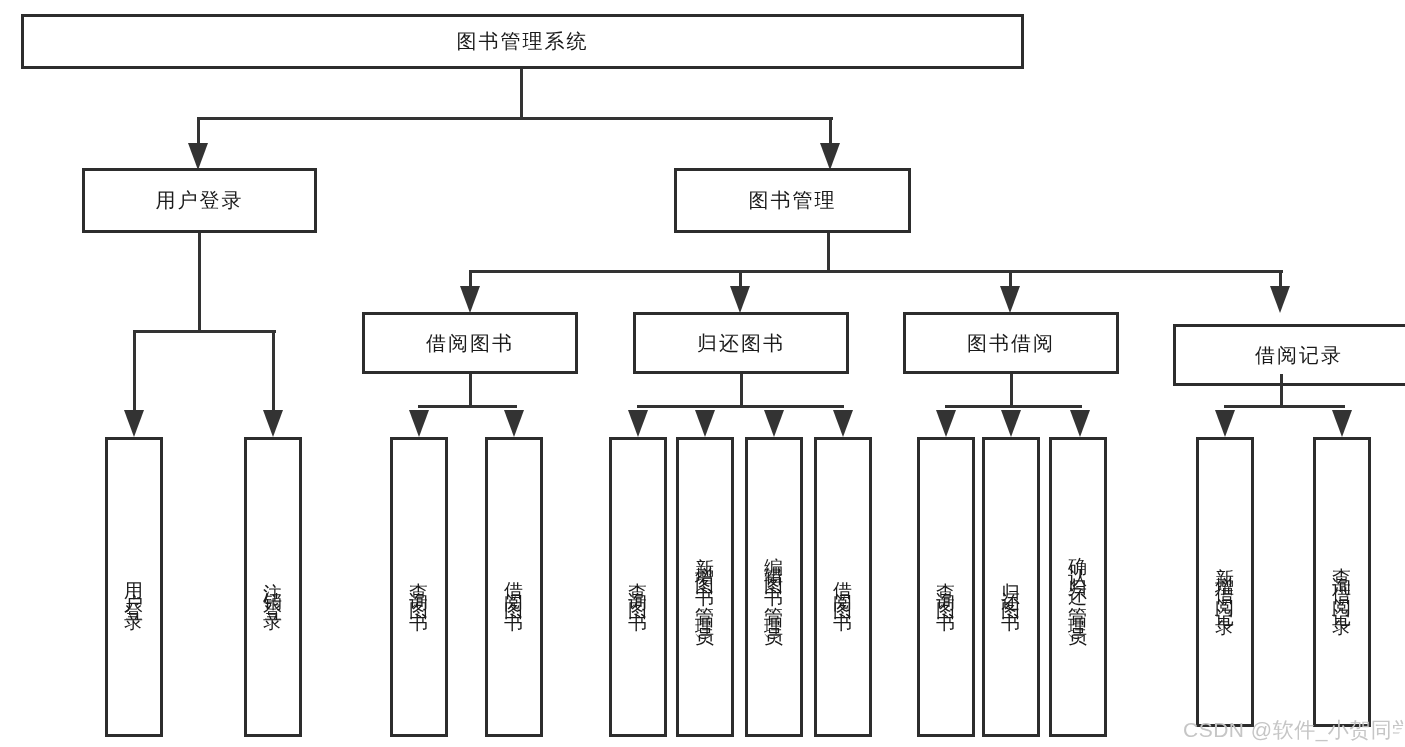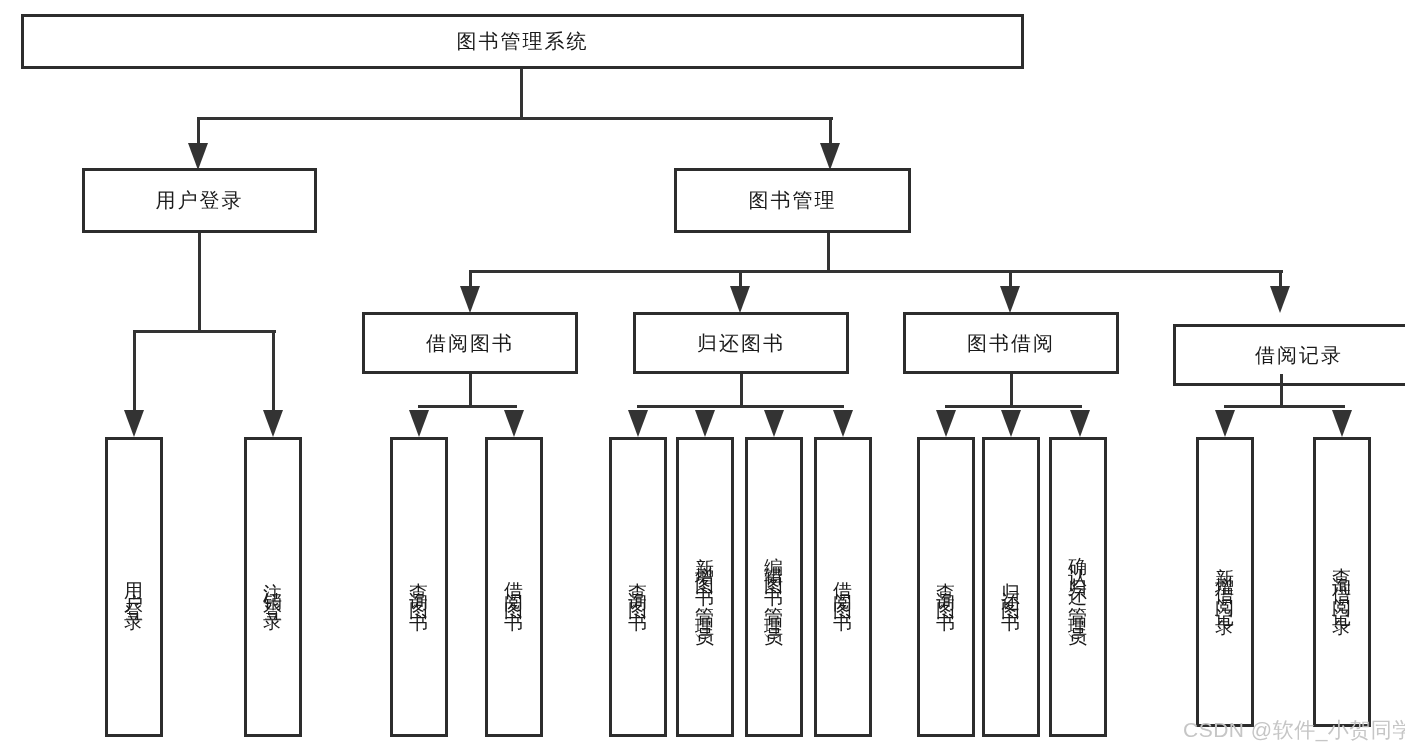--- a/index.html
+++ b/index.html
@@ -10,20 +10,21 @@
     --watermark:#c6c6c6;
   }
   html,body{margin:0;padding:0;background:var(--bg);}
   .canvas{
     position:relative;
     width:1405px;height:747px;
     background:var(--bg);
     font-family:"Liberation Sans","DejaVu Sans",sans-serif;
     color:var(--text);
     overflow:hidden;
+    border-radius:32px;
   }
   .node{
     position:absolute;
     box-sizing:border-box;
     border:3px solid var(--border);
     background:#fff;
     display:flex;align-items:center;justify-content:center;
   }
   .hlabel{
     font-size:20px;

